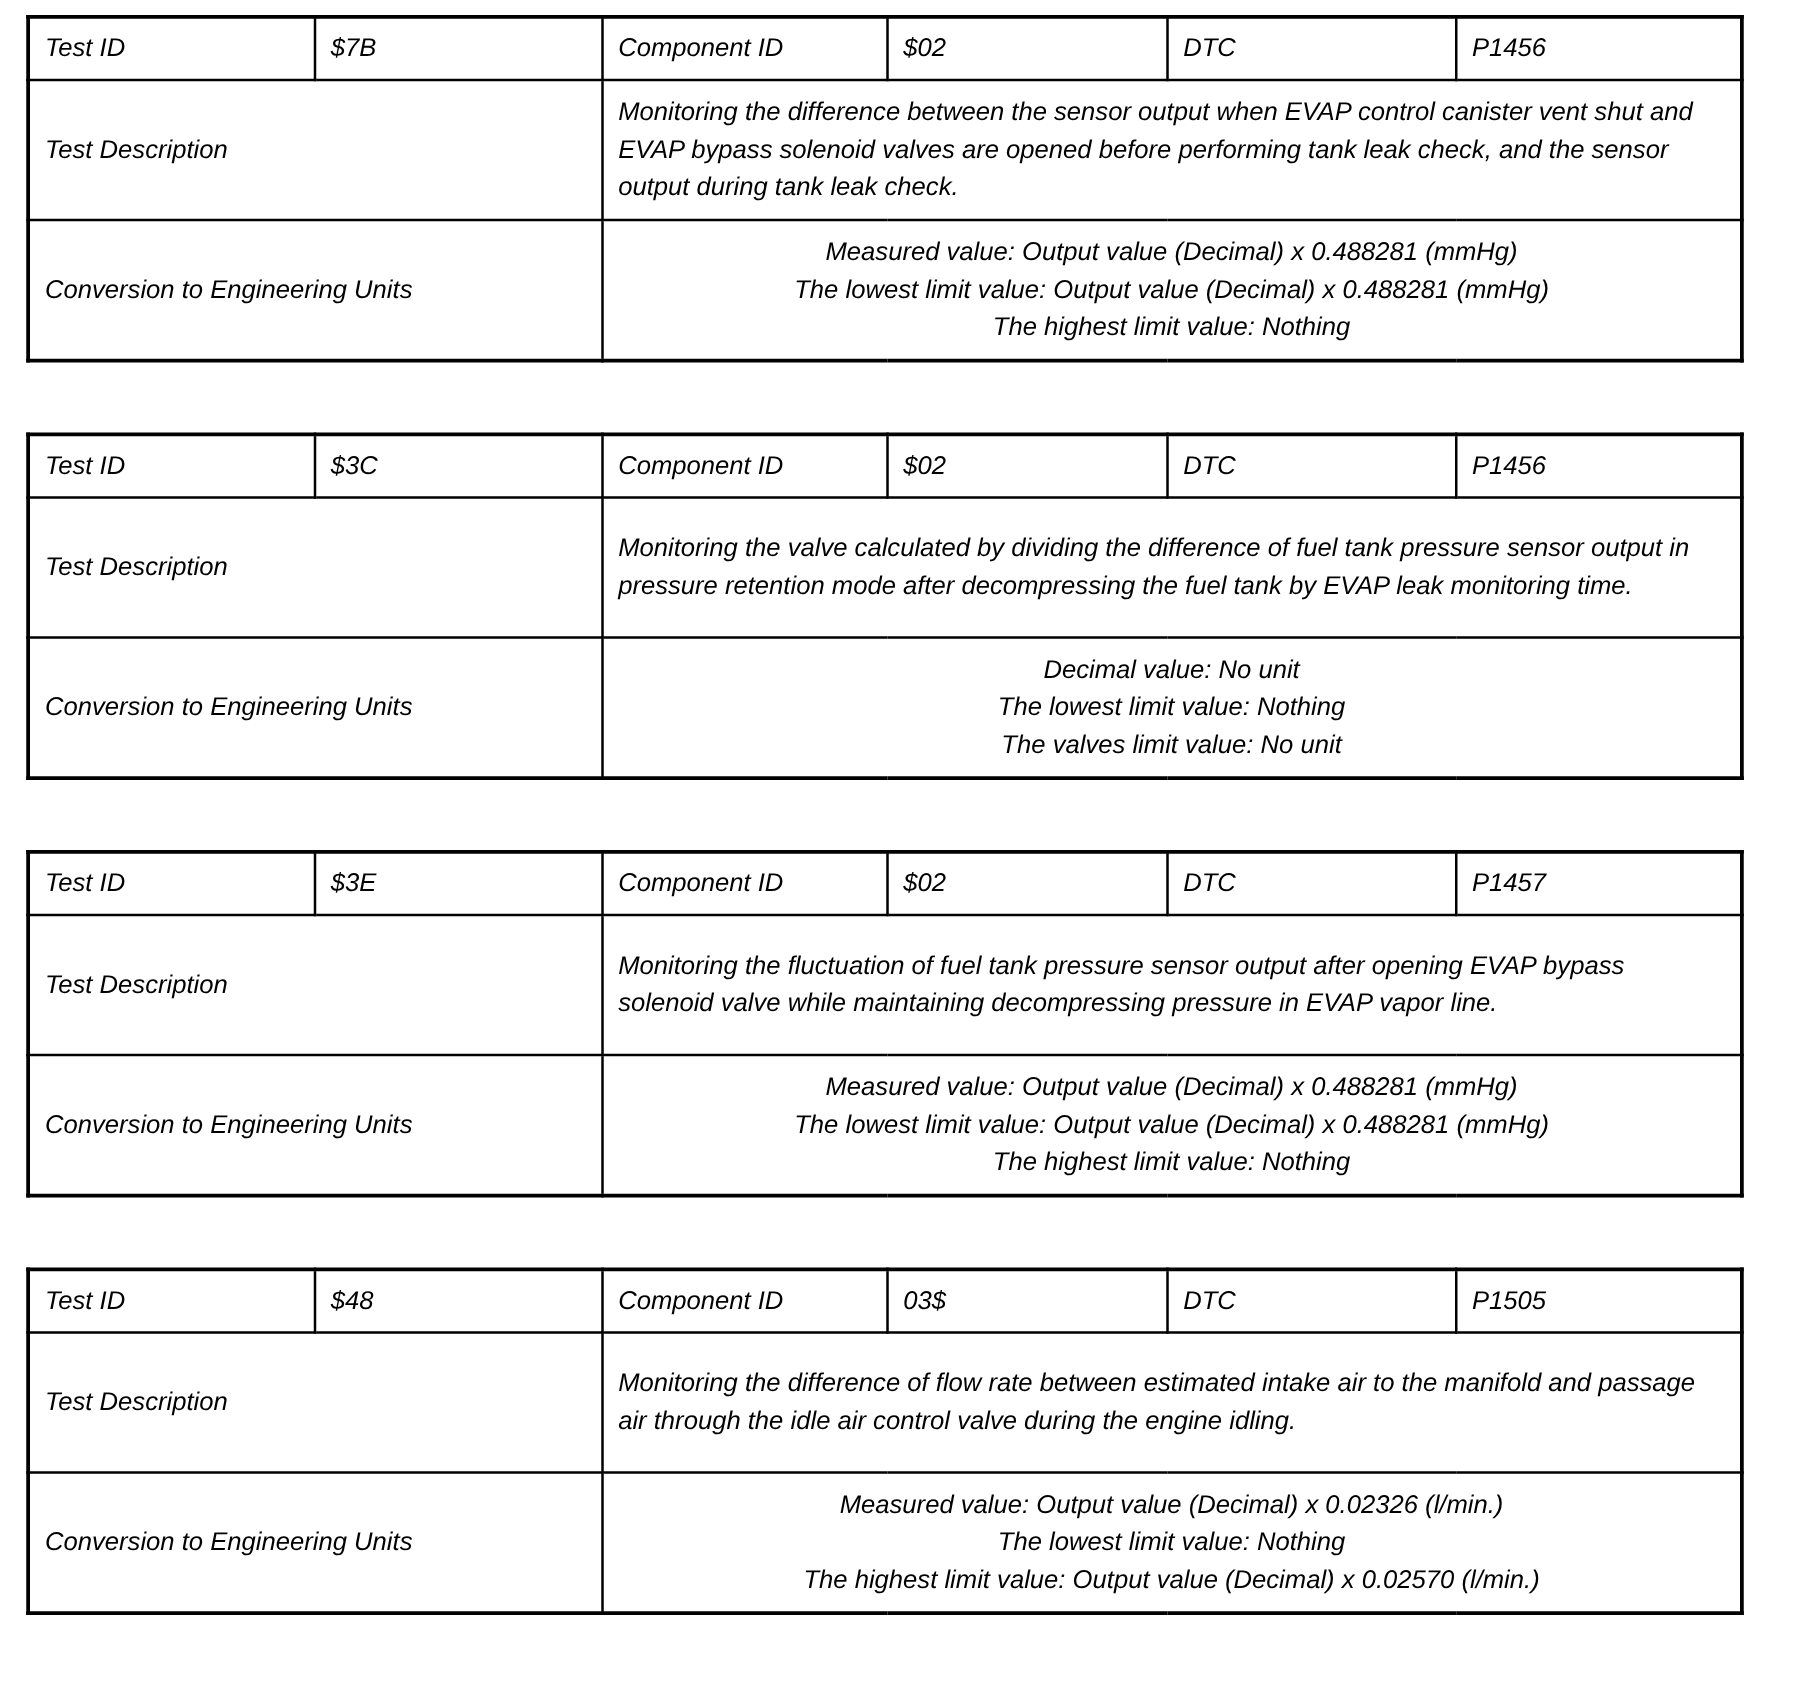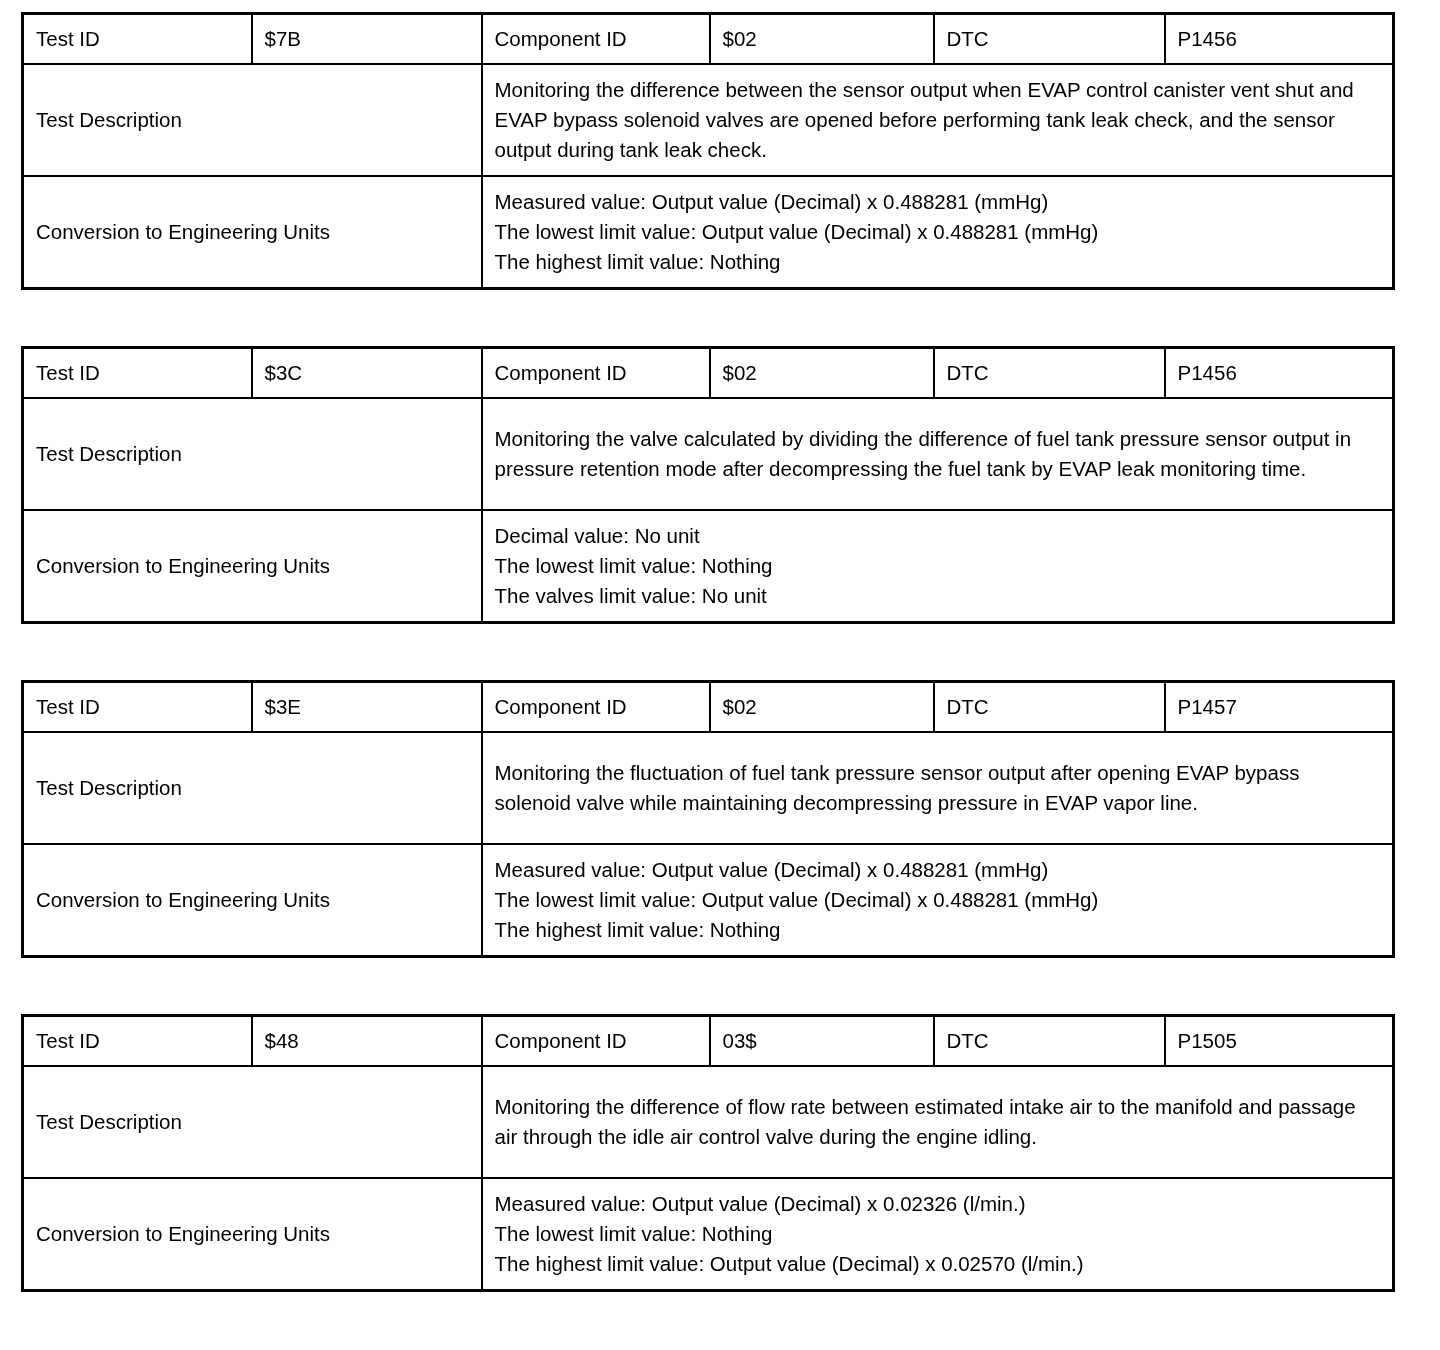--- a/index.html
+++ b/index.html
@@ -23,20 +23,21 @@
     letter-spacing: 0px;
     margin: 2px 0 20px 12px;
     white-space: nowrap;
   }
   table.info-table {
     border-collapse: collapse;
     table-layout: fixed;
     width: 1371px;
     border: 3px solid #000;
     margin: 0 0 56px 0;
+    font-style: italic;
   }
   table.info-table td {
     border: 2px solid #000;
     font-size: 20.5px;
     line-height: 30px;
     padding: 4px 12px;
     vertical-align: middle;
     overflow: hidden;
   }
   tr.hdr-row td {
@@ -45,20 +46,21 @@
   tr.desc-row td.label-cell,
   tr.conv-row td.label-cell {
     height: 102px;
     border-radius: 15px;
   }
   td.content-cell {
     line-height: 30.5px;
   }
   .conv-line {
     white-space: nowrap;
+    text-align: center;
   }
 </style>
 </head>
 <body>
 
 <div class="page">
 
 
   <table class="info-table">
     <colgroup>

